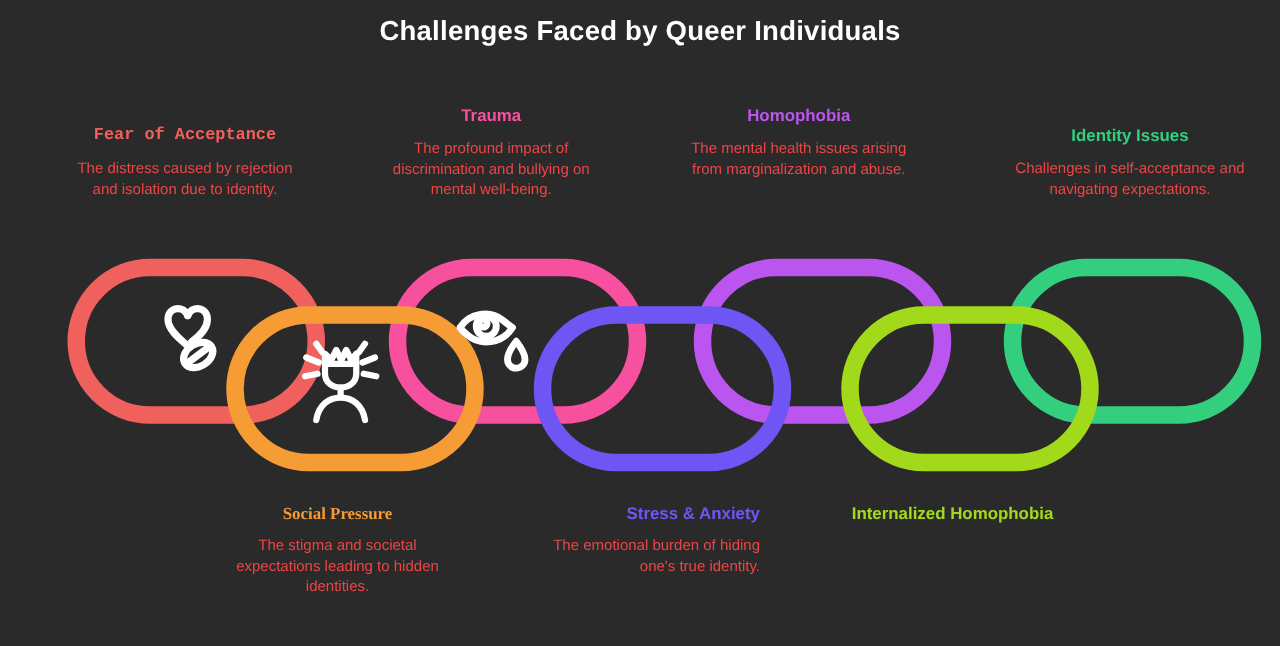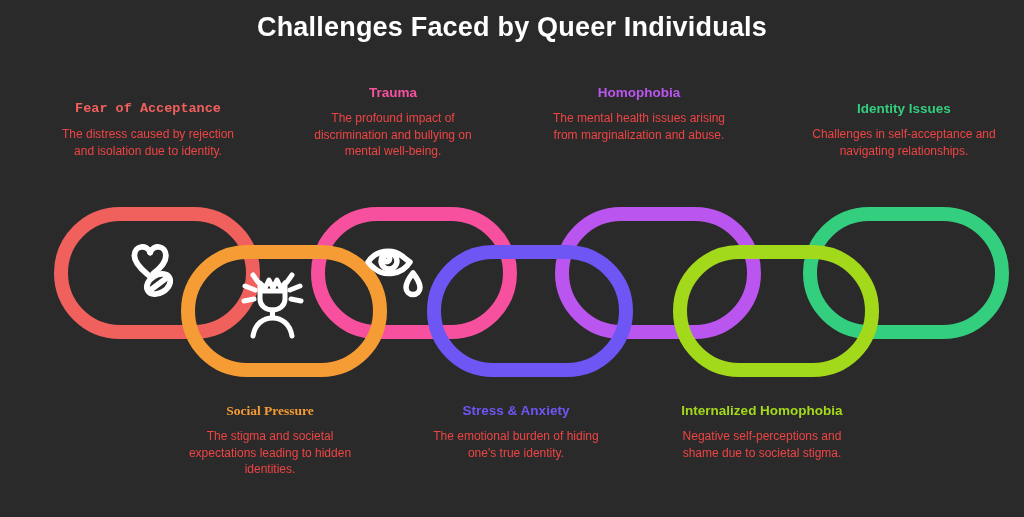--- a/index.html
+++ b/index.html
@@ -14,21 +14,21 @@
     width: 1024px; height: 517px;
     background: #2b2a2a;
   }
 
   
   .title {
     position: absolute;
     top: 12px; left: 0; width: 1024px;
     text-align: center;
     color: #ffffff;
-    font-size: 27px;
+    font-size: 22px;
     font-weight: bold;
     letter-spacing: .2px;
   }
 
   
   .block { position: absolute; text-align: center; }
   .block .heading {
     font-size: 13.5px;
     font-weight: bold;
     line-height: 18px;
@@ -73,36 +73,35 @@
     <div class="body">The profound impact of discrimination and bullying on mental well-being.</div>
   </div>
 
   <div class="block top" style="left:546px; top:84px; width:186px;">
     <div class="heading" style="color: rgb(187, 85, 239);">Homophobia</div>
     <div class="body">The mental health issues arising from marginalization and abuse.</div>
   </div>
 
   <div class="block top" style="left:808px; top:100px; width:192px;">
     <div class="heading" style="color: rgb(51, 207, 127);">Identity Issues</div>
-    <div class="body">Challenges in self-acceptance and navigating relationships.</div>
+    <div class="body">Challenges in self-acceptance and navigating expectations.</div>
   </div>
 
   <div class="block bottom" style="left:176px; top:402px; width:188px;">
     <div class="heading" style="color: rgb(245, 156, 52); font-family: Liberation Serif, serif;">Social Pressure</div>
     <div class="body">The stigma and societal expectations leading to hidden identities.</div>
   </div>
 
-  <div class="block bottom" style="left:424px; top:402px; width:184px;">
+  <div class="block bottom" style="left:424px; top:402px; width:184px;text-align:right;">
     <div class="heading" style="color: rgb(110, 86, 245);">Stress &amp; Anxiety</div>
     <div class="body">The emotional burden of hiding one's true identity.</div>
   </div>
 
   <div class="block bottom" style="left:668px; top:402px; width:188px;">
     <div class="heading" style="color: rgb(163, 217, 27);">Internalized Homophobia</div>
-    <div class="body">Negative self-perceptions and shame due to societal stigma.</div>
   </div>
 
   <svg id="chain" viewBox="0 0 1024 190">
 
     <g>
       <rect class="linkpath" id="ring1" x="61" y="18" width="192" height="118" rx="59" stroke-width="14" stroke="#f0615e"></rect>
     </g>
     <g>
       <rect class="linkpath" id="ring3" x="318" y="18" width="192" height="118" rx="59" stroke-width="14" stroke="#f7509f"></rect>
     </g>

